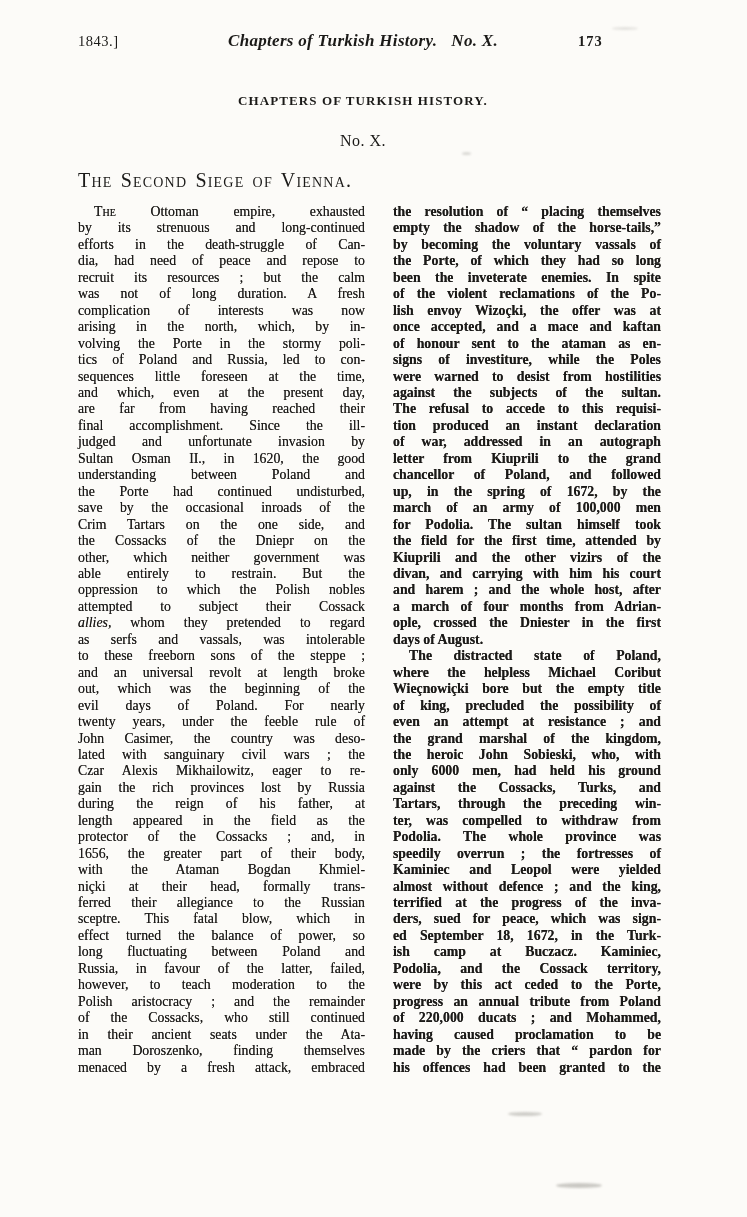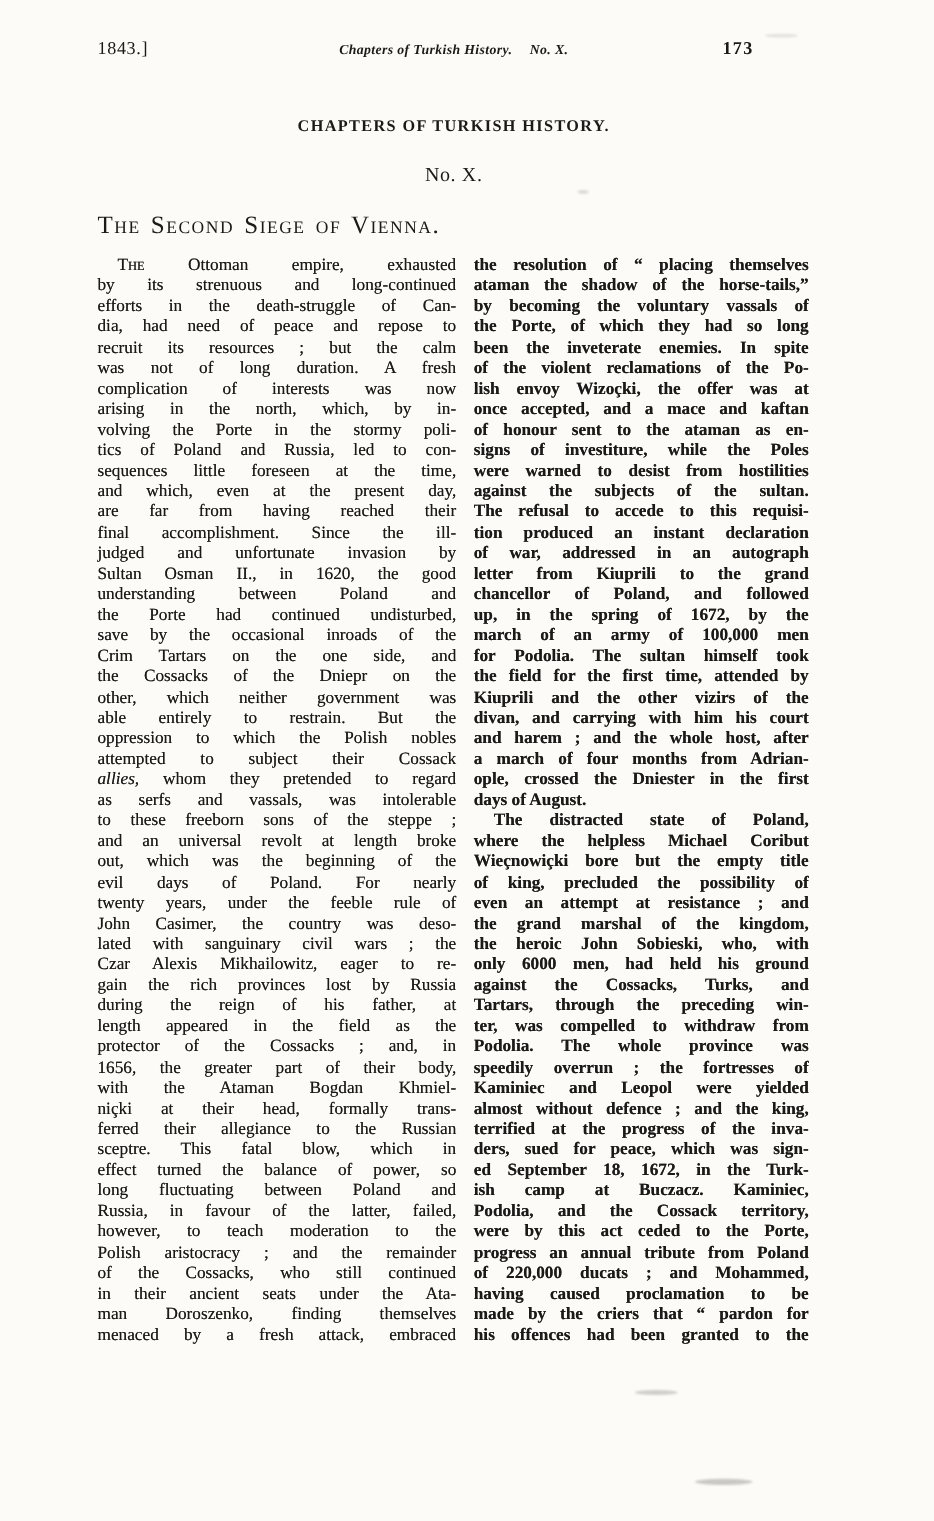--- a/index.html
+++ b/index.html
@@ -32,21 +32,21 @@
   }
   .running-head .year {
     width: 70px;
     letter-spacing: 0.5px;
   }
   .running-head .center {
     flex: 1;
     text-align: center;
     font-style: italic;
     font-weight: 600;
-    font-size: 11px;
+    font-size: 17px;
     letter-spacing: 0.3px;
   }
   .running-head .center .num {
     margin-left: 14px;
   }
   .running-head .pageno {
     width: 70px;
     text-align: left;
     font-weight: 600;
     letter-spacing: 1px;
@@ -81,21 +81,21 @@
     font-variant: small-caps;
     letter-spacing: 1.2px;
     word-spacing: 2px;
   }
   
   .columns {
     position: absolute;
     top: 204px;
     left: 78px;
     display: flex;
-    gap: 14px;
+    gap: 28px;
   }
   .col {
     display: block;
   }
   .col.left  { width: 287px; }
   .col.right { width: 268px; font-weight: bold; }
   .line {
     font-size: 13.8px;
     line-height: 16.45px;
     text-align: justify;
@@ -185,21 +185,21 @@
         <div class="line">Russia, in favour of the latter, failed,</div>
         <div class="line">however, to teach moderation to the</div>
         <div class="line">Polish aristocracy ; and the remainder</div>
         <div class="line">of the Cossacks, who still continued</div>
         <div class="line">in their ancient seats under the Ata-</div>
         <div class="line">man Doroszenko, finding themselves</div>
         <div class="line">menaced by a fresh attack, embraced</div>
       </div>
     <div class="col right">
         <div class="line">the resolution of “ placing themselves</div>
-        <div class="line">ataman the shadow of the horse-tails,”</div>
+        <div class="line">empty the shadow of the horse-tails,”</div>
         <div class="line">by becoming the voluntary vassals of</div>
         <div class="line">the Porte, of which they had so long</div>
         <div class="line">been the inveterate enemies. In spite</div>
         <div class="line">of the violent reclamations of the Po-</div>
         <div class="line">lish envoy Wizoçki, the offer was at</div>
         <div class="line">once accepted, and a mace and kaftan</div>
         <div class="line">of honour sent to the ataman as en-</div>
         <div class="line">signs of investiture, while the Poles</div>
         <div class="line">were warned to desist from hostilities</div>
         <div class="line">against the subjects of the sultan.</div>

